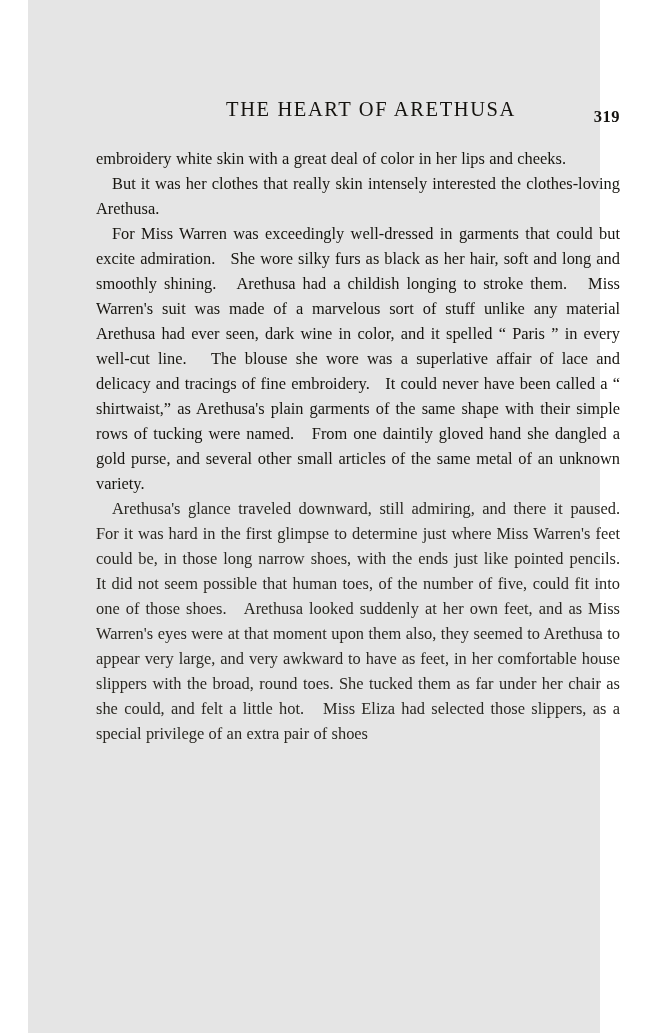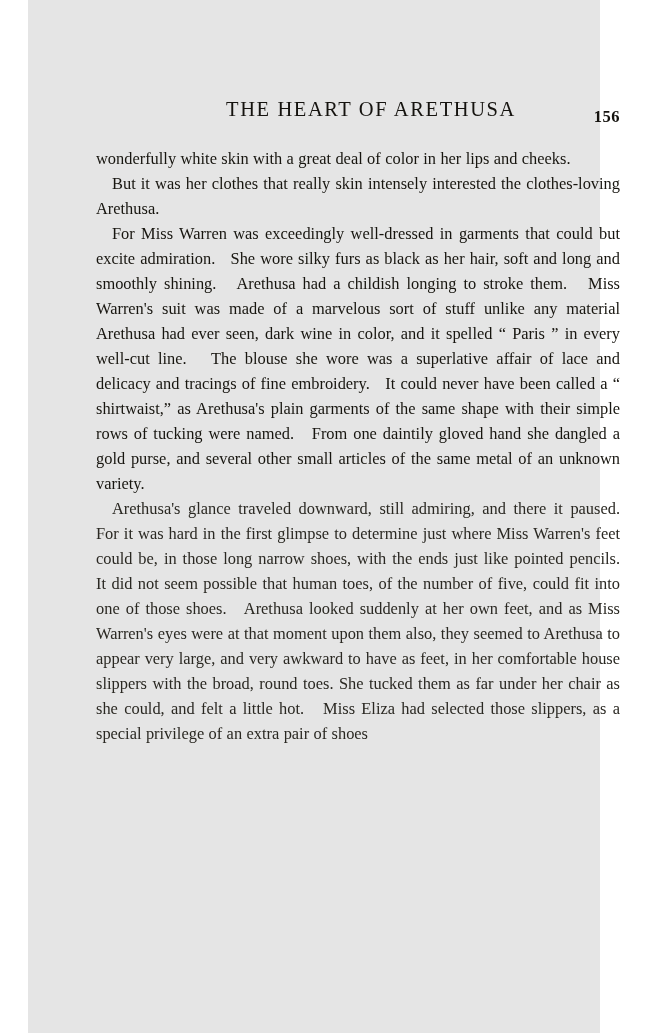--- a/index.html
+++ b/index.html
@@ -77,24 +77,24 @@
   }
 </style>
 </head>
 <body>
 
 <div class="page">
   <div class="page-inner">
 
     <div class="running-head">
       <div class="title">THE HEART OF ARETHUSA</div>
-      <div class="folio">156</div>
+      <div class="folio">319</div>
     </div>
 
     <div class="body-text">
-      <p>wonderfully white skin with a great deal of color in her lips and cheeks.</p>
+      <p>embroidery white skin with a great deal of color in her lips and cheeks.</p>
       <p class="indent">But it was her clothes that really skin intensely interested the clothes-loving Arethusa.</p>
       <p class="indent">For Miss Warren was exceedingly well-dressed in garments that could but excite admiration.   She wore silky furs as black as her hair, soft and long and smoothly shining.   Arethusa had a childish longing to stroke them.   Miss Warren's suit was made of a marvelous sort of stuff unlike any material Arethusa had ever seen, dark wine in color, and it spelled “ Paris ” in every well-cut line.   The blouse she wore was a superlative affair of lace and delicacy and tracings of fine embroidery.   It could never have been called a “ shirtwaist,” as Arethusa's plain garments of the same shape with their simple rows of tucking were named.   From one daintily gloved hand she dangled a gold purse, and several other small articles of the same metal of an unknown variety.</p>
       <p class="indent faint">Arethusa's glance traveled downward, still admiring, and there it paused.   For it was hard in the first glimpse to determine just where Miss Warren's feet could be, in those long narrow shoes, with the ends just like pointed pencils.   It did not seem possible that human toes, of the number of five, could fit into one of those shoes.   Arethusa looked suddenly at her own feet, and as Miss Warren's eyes were at that moment upon them also, they seemed to Arethusa to appear very large, and very awkward to have as feet, in her comfortable house slippers with the broad, round toes. She tucked them as far under her chair as she could, and felt a little hot.   Miss Eliza had selected those slippers, as a special privilege of an extra pair of shoes</p>
     </div>
 
   </div>
 </div>
 
 </body></html>

